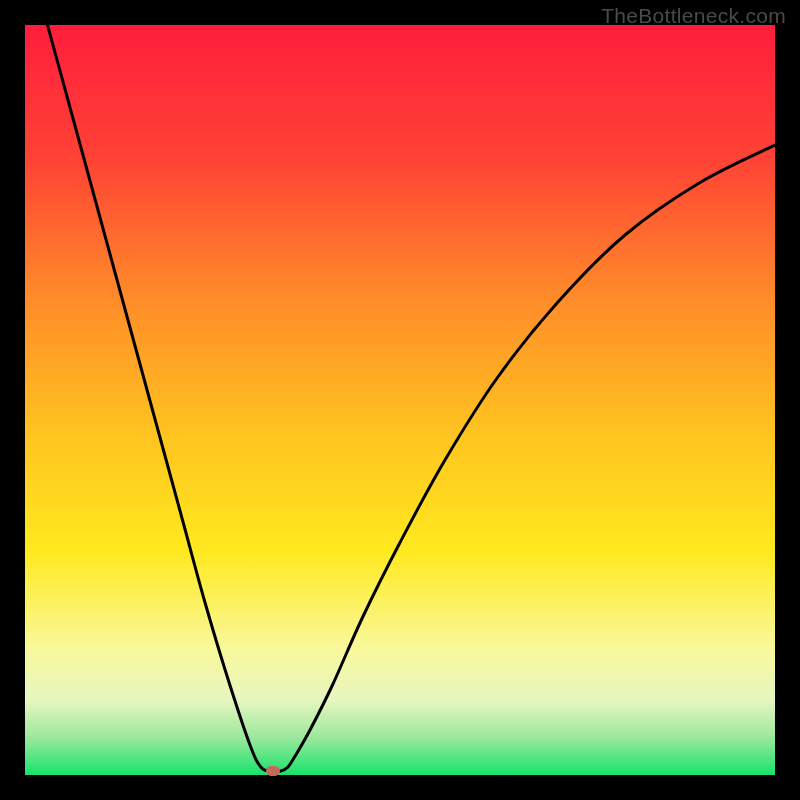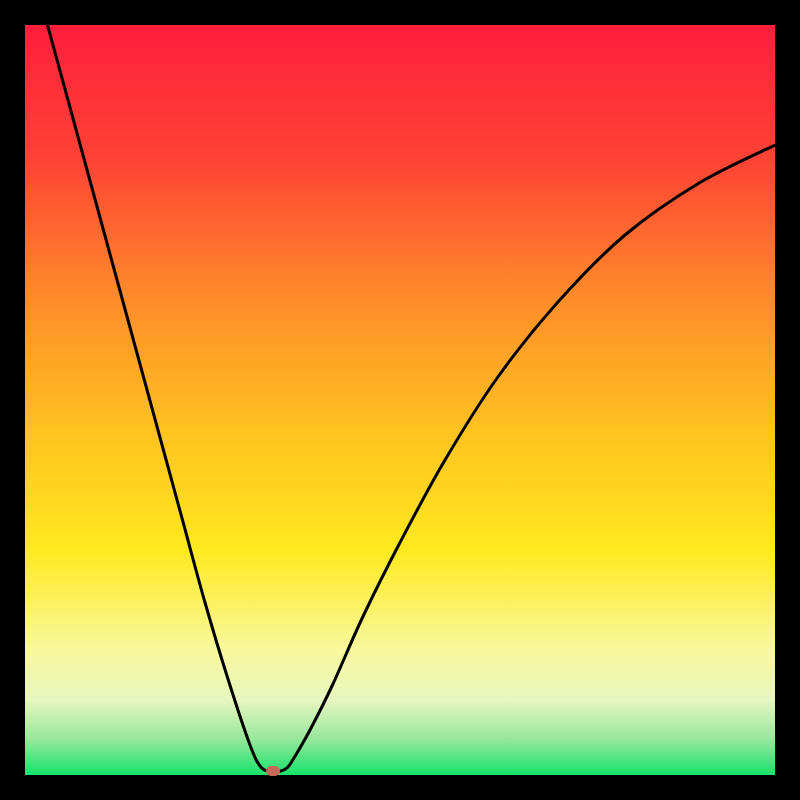--- a/index.html
+++ b/index.html
@@ -33,20 +33,21 @@
   height: 10px;
   border-radius: 5px;
   background: #c56a5a;
   transform: translate(-50%, -50%);
 }
 </style>
 </head>
 <body>
 
 <div class="outer">
+  <div class="watermark">TheBottleneck.com</div>
   <div class="plot">
     <svg id="plot-svg" width="750" height="750" viewBox="0 0 750 750">
       <defs>
         <linearGradient id="bg-grad" x1="0" y1="0" x2="0" y2="1">
             <stop offset="0%" stop-color="#ff1e3c"></stop>
             <stop offset="18%" stop-color="#ff4335"></stop>
             <stop offset="36%" stop-color="#ff8a2a"></stop>
             <stop offset="54%" stop-color="#ffc220"></stop>
             <stop offset="70%" stop-color="#ffe91e"></stop>
             <stop offset="83%" stop-color="#f9f89a"></stop>

